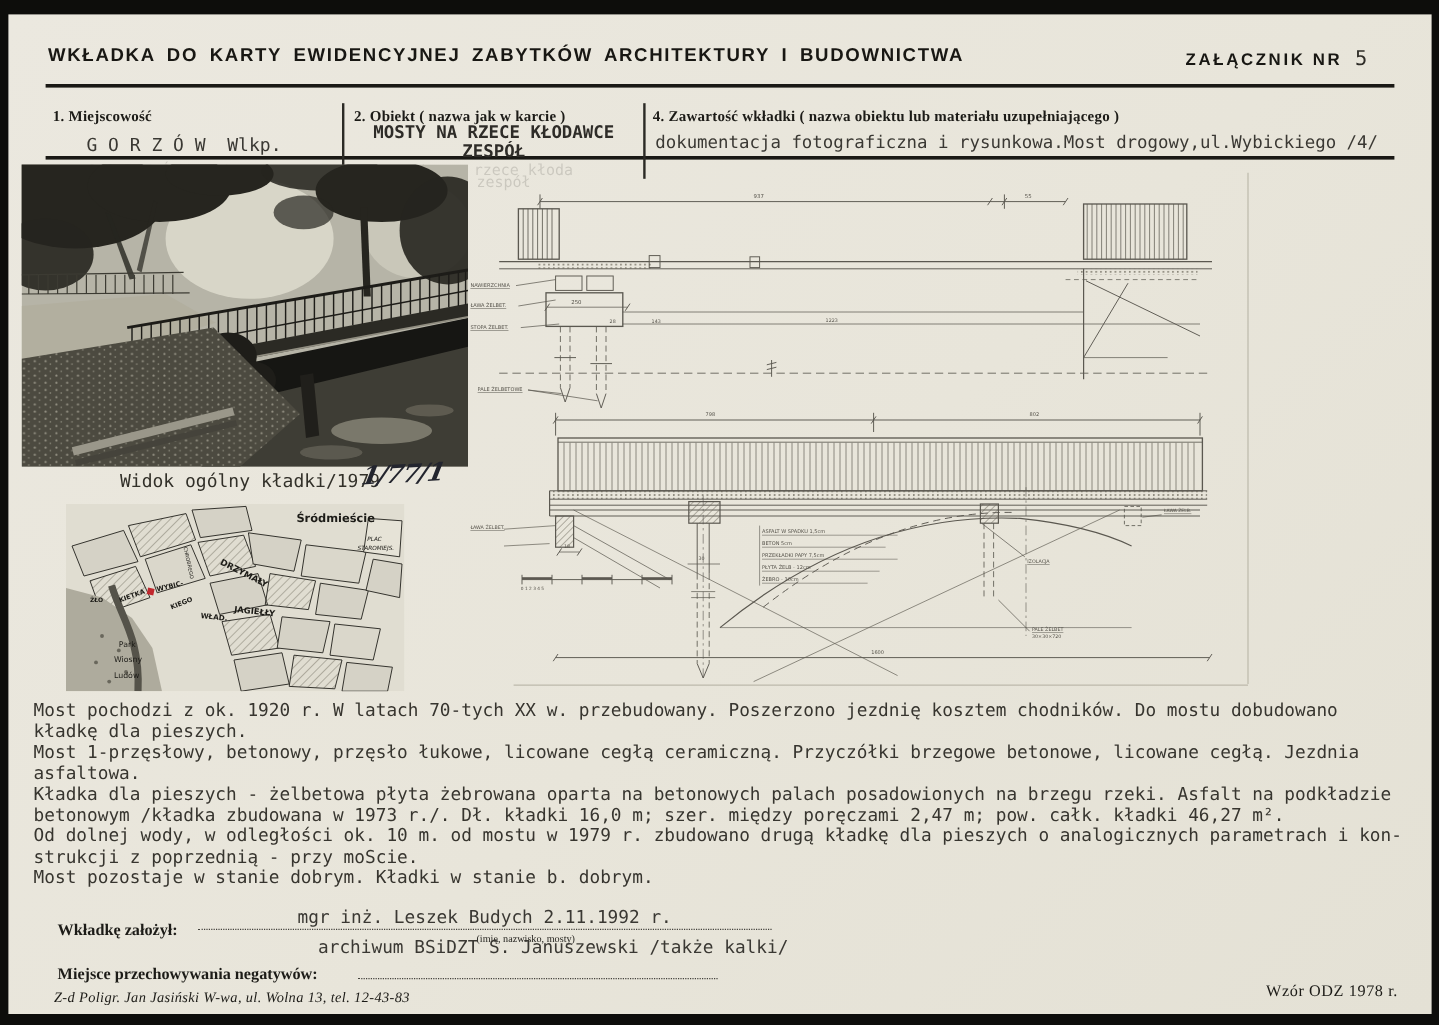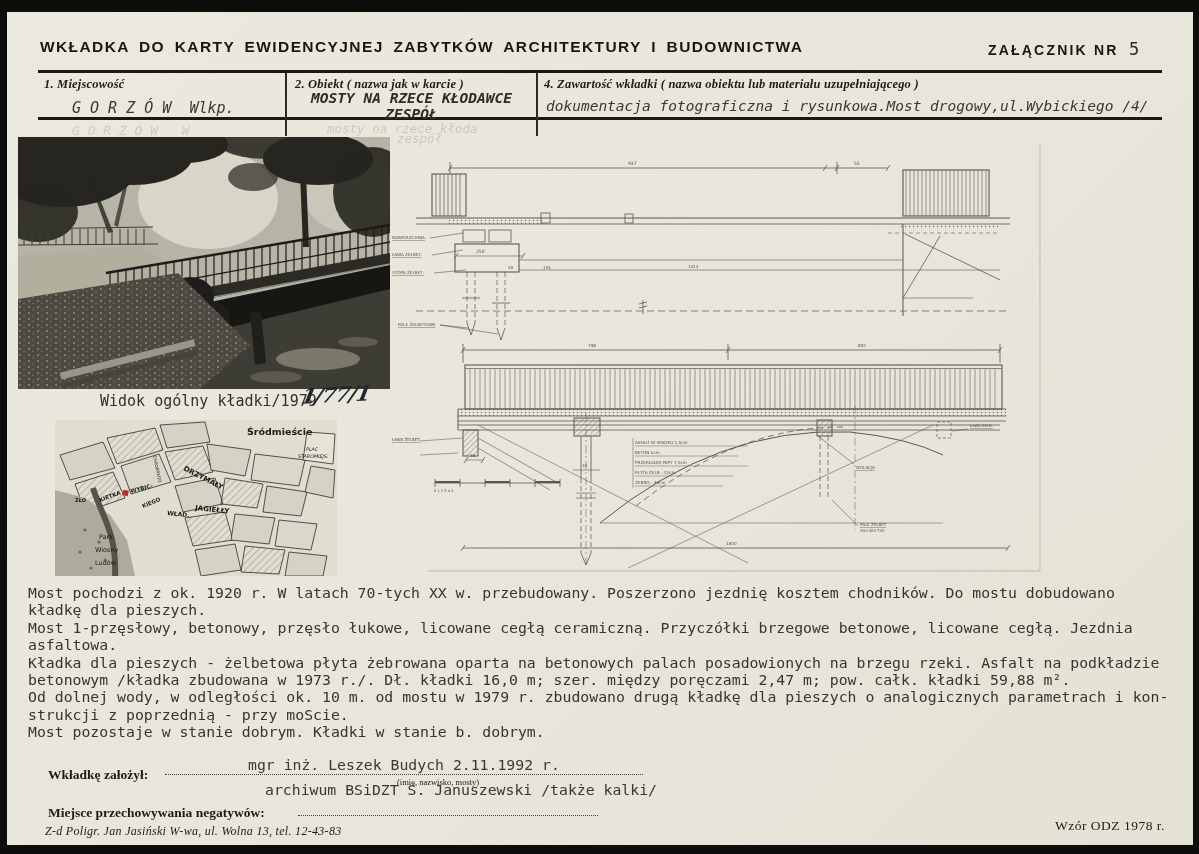--- a/index.html
+++ b/index.html
@@ -25,21 +25,21 @@
 <div id="scan">
  <div id="paper">
 
   <div class="abs title" style="left:33px;top:26px;">WKŁADKA DO KARTY EWIDENCYJNEJ ZABYTKÓW ARCHITEKTURY I BUDOWNICTWA</div>
   <div class="abs" style="left:981px;top:27px;">
     <span style="font-weight:bold;font-size:14px;letter-spacing:2.2px;color:#181713;">ZAŁĄCZNIK NR</span>
     <span class="mono" style="font-size:17px;color:#2e2c27;margin-left:6px;">5</span>
   </div>
   <div class="abs rule" style="left:31px;top:58px;width:1124px;height:3px;"></div>
 
-  <div class="abs" style="left:31px;top:61px;width:1124px;height:47px;border-bottom:3.5px solid #1a1915;font-style:italic;">
+  <div class="abs" style="left:31px;top:74px;width:1124px;height:47px;border-bottom:3.5px solid #1a1915;">
     <div class="abs" style="left:247px;top:0;width:1.5px;height:63px;background:#2b2a25;"></div>
     <div class="abs" style="left:498px;top:0;width:1.5px;height:63px;background:#2b2a25;"></div>
 
     <div class="abs" style="left:0;top:0;width:247px;height:63px;">
       <div class="abs serifb celllabel" style="left:6px;top:4px;">1. Miejscowość</div>
       <div class="abs mono" style="left:34px;top:26px;font-size:15px;">G O R Z Ó W  Wlkp.</div>
       <div class="abs mono ghost" style="left:34px;top:50px;font-size:13px;">G O R Z Ó W   W</div>
     </div>
 
     <div class="abs" style="left:249px;top:0;width:249px;height:63px;text-align:center;">
@@ -316,21 +316,21 @@
       <text x="4" y="303" font-size="4" text-decoration="underline">ŁAWA ŻELBET.</text>
     </g>
   </svg>
 
   <div class="abs" style="left:21px;top:572px;width:1155px;">
     <div class="bodyline">Most pochodzi z ok. 1920 r. W latach 70-tych XX w. przebudowany. Poszerzono jezdnię kosztem chodników. Do mostu dobudowano</div>
     <div class="bodyline">kładkę dla pieszych.</div>
     <div class="bodyline">Most 1-przęsłowy, betonowy, przęsło łukowe, licowane cegłą ceramiczną. Przyczółki brzegowe betonowe, licowane cegłą. Jezdnia</div>
     <div class="bodyline">asfaltowa.</div>
     <div class="bodyline">Kładka dla pieszych - żelbetowa płyta żebrowana oparta na betonowych palach posadowionych na brzegu rzeki. Asfalt na podkładzie</div>
-    <div class="bodyline">betonowym /kładka zbudowana w 1973 r./. Dł. kładki 16,0 m; szer. między poręczami 2,47 m; pow. całk. kładki 59,88 m².</div>
+    <div class="bodyline">betonowym /kładka zbudowana w 1973 r./. Dł. kładki 16,0 m; szer. między poręczami 2,47 m; pow. całk. kładki 46,27 m².</div>
     <div class="bodyline">Od dolnej wody, w odległości ok. 10 m. od mostu w 1979 r. zbudowano drugą kładkę dla pieszych o analogicznych parametrach i kon-</div>
     <div class="bodyline">strukcji z poprzednią - przy moScie.</div>
     <div class="bodyline">Most pozostaje w stanie dobrym. Kładki w stanie b. dobrym.</div>
   </div>
 
   <div class="abs serifb" style="left:41px;top:755px;font-size:13.5px;">Wkładkę założył:</div>
   <div class="abs mono" style="left:205px;top:744px;font-size:14.8px;margin-left:36px;">mgr inż. Leszek Budych 2.11.1992 r.</div>
   <div class="abs dotline" style="left:158px;top:752px;width:478px;height:11px;"></div>
   <div class="abs serif" style="left:390px;top:765px;font-size:8.5px;">(imię, nazwisko, mosty)</div>
   <div class="abs mono" style="left:258px;top:769px;font-size:14.8px;">archiwum BSiDZT S. Januszewski /także kalki/</div>

